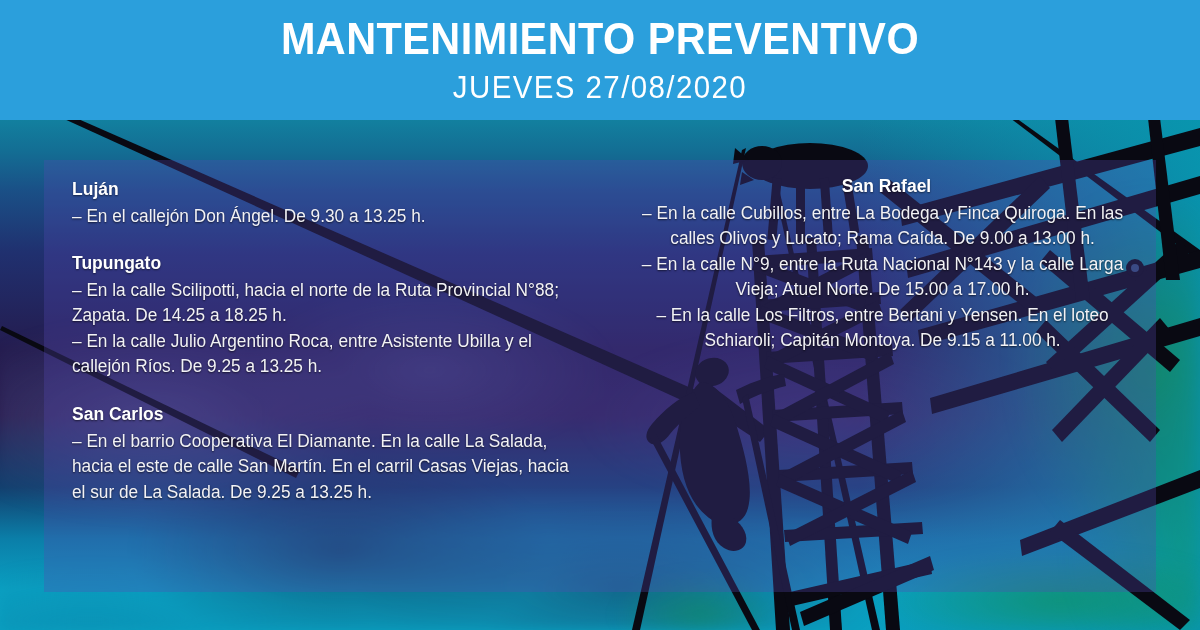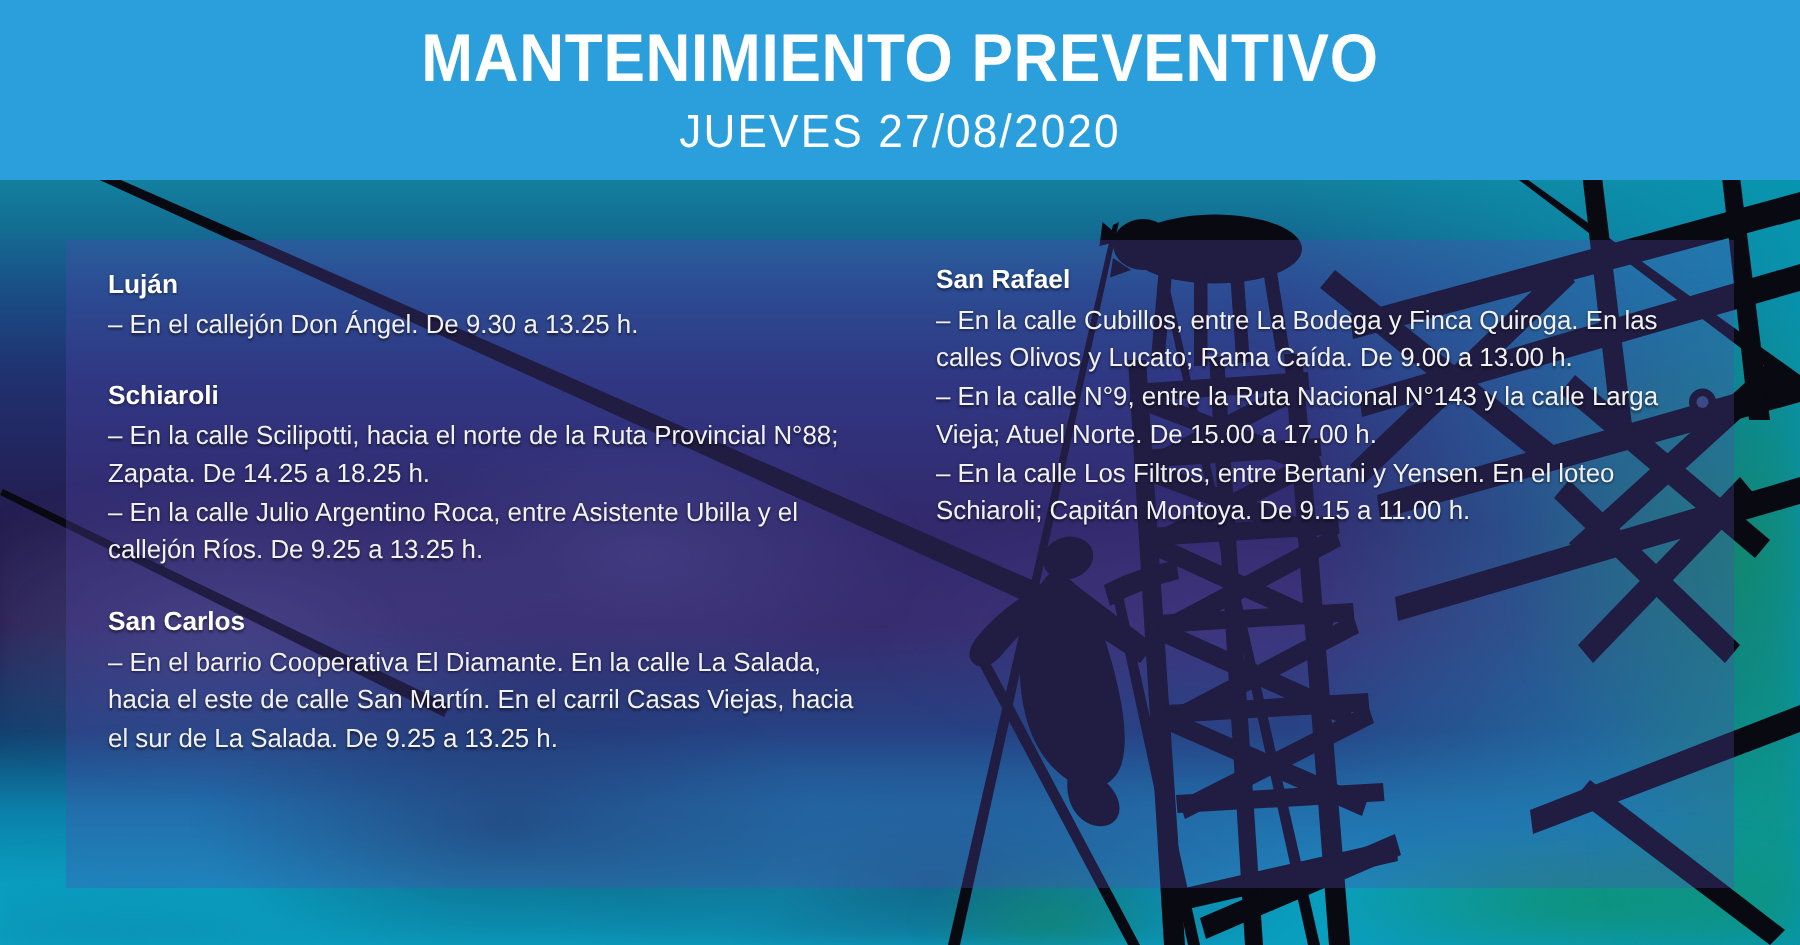--- a/index.html
+++ b/index.html
@@ -101,21 +101,21 @@
   }
 
   
   .cols{
     position:absolute;left:44px;top:160px;width:1112px;height:460px;
     z-index:7;
     display:flex;
   }
   .col{padding:0;}
   .col-left{width:545px;padding:18px 0 0 28px;}
-  .col-right{width:560px;padding:15px 0 0 35px;}
+  .col-right{width:560px;padding:15px 0 0 35px;text-align:center;}
 
   .locality{
     color:#ffffff;
     font-size:17.5px;
     font-weight:bold;
     margin:0 0 2px 0;
     line-height:1.35;
     text-shadow:0 1px 2px rgba(0,0,0,.55);
   }
   .entry{
@@ -254,21 +254,21 @@
   <div class="cols">
 
     <div class="col col-left">
 
       <div class="group">
         <div class="locality">Luján</div>
         <p class="entry">– En el callejón Don Ángel. De 9.30 a 13.25 h.</p>
       </div>
 
       <div class="group">
-        <div class="locality">Schiaroli</div>
+        <div class="locality">Tupungato</div>
         <p class="entry">– En la calle Scilipotti, hacia el norte de la Ruta Provincial N°88; Zapata. De 14.25 a 18.25 h.</p>
         <p class="entry">– En la calle Julio Argentino Roca, entre Asistente Ubilla y el callejón Ríos. De 9.25 a 13.25 h.</p>
       </div>
 
       <div class="group">
         <div class="locality">San Carlos</div>
         <p class="entry">– En el barrio Cooperativa El Diamante. En la calle La Salada, hacia el este de calle San Martín. En el carril Casas Viejas, hacia el sur de La Salada. De 9.25 a 13.25 h.</p>
       </div>
 
     </div>

